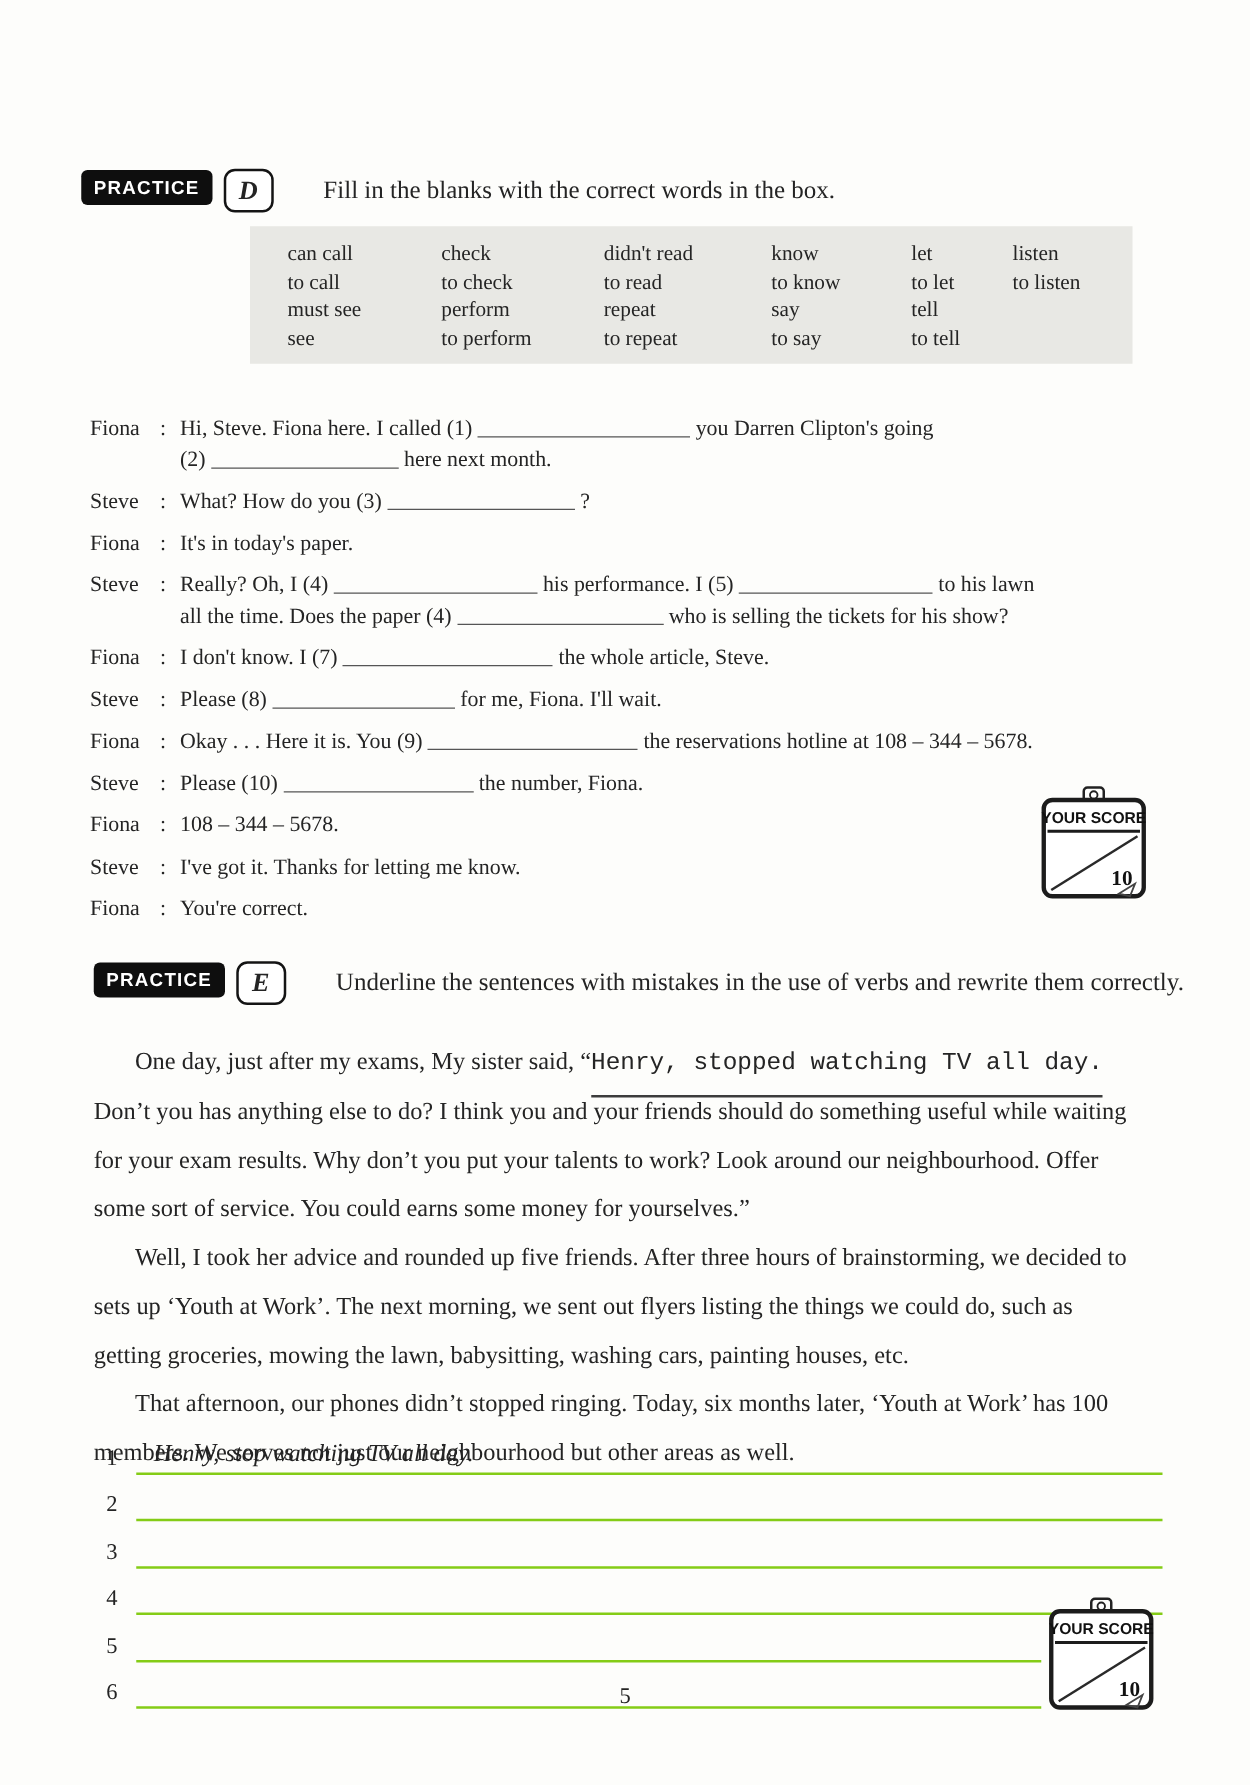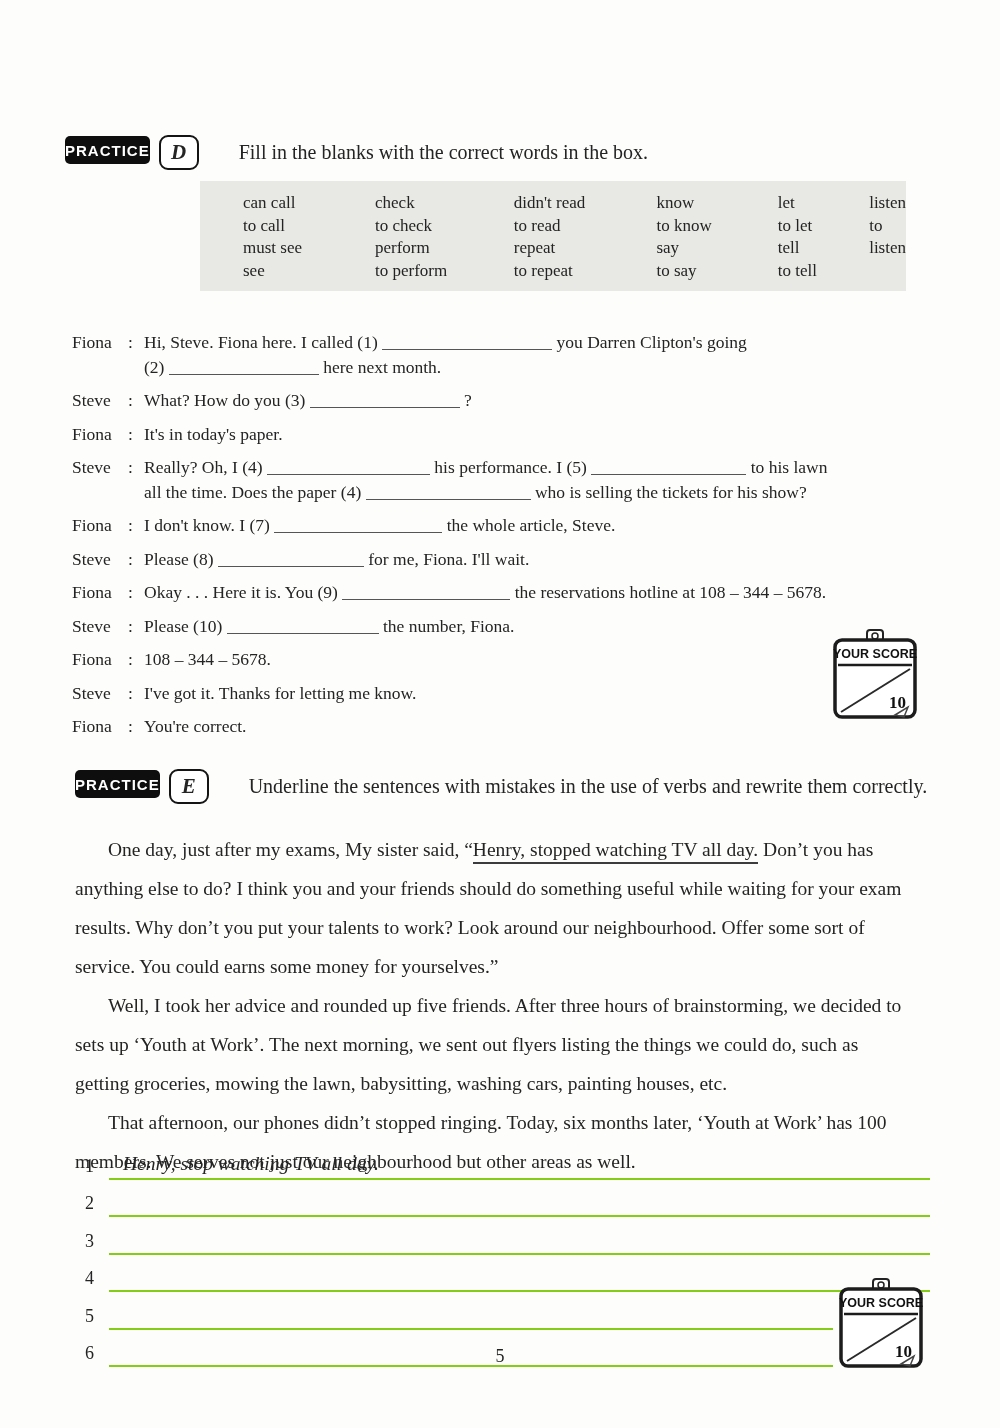--- a/index.html
+++ b/index.html
@@ -2,49 +2,49 @@
 <html><head>
 <meta charset="utf-8">
 <style>
   html,body{margin:0;padding:0;background:#ffffff;}
   .page{position:relative;width:1000px;height:1428px;background:#fdfdfb;
         font-family:"Liberation Serif","DejaVu Serif",serif;color:#242424;overflow:hidden;}
 
   
   .prac-header{position:absolute;display:flex;align-items:flex-start;gap:9px;}
   .prac-badge{background:#0e0e0e;color:#fff;font-family:"Liberation Sans",sans-serif;
-              font-weight:bold;font-size:15px;letter-spacing:1px;padding:6px 0 5px;border-radius:5px;text-align:right;}
+              font-weight:bold;font-size:15px;letter-spacing:1px;padding:6px 10px 5px;border-radius:5px;text-align:right;}
   .prac-letter{display:inline-flex;align-items:center;justify-content:center;width:36px;height:31px;
                border:2.5px solid #141414;border-radius:9px;background:#fff;margin-top:-1px;
                font-style:italic;font-weight:bold;font-size:21px;}
   .prac-instr{font-size:20px;line-height:30px;padding-top:1px;margin-left:31px;}
   #prac-d-header{top:136px;left:65px;}
   #prac-e-header{top:770px;left:75px;}
   #prac-e-header .prac-instr{width:705px;}
 
   
   .word-box{position:absolute;top:181px;left:200px;width:706px;min-height:98px;background:#e8e8e4;
             display:flex;box-sizing:border-box;padding:11px 0 9px 30px;}
-  .wb-col{font-size:17px;line-height:22.5px;margin-left:13px;}
+  .wb-col{font-size:17px;line-height:22.5px;}
   .wb-col:nth-child(1){width:123px}.wb-col:nth-child(2){width:130px}
   .wb-col:nth-child(3){width:134px}.wb-col:nth-child(4){width:112px}
   .wb-col:nth-child(5){width:81px}.wb-col:nth-child(6){flex:1}
 
   
   .dialogue{position:absolute;top:330px;left:72px;width:864px;font-size:17.5px;}
   .d-row{display:flex;margin-bottom:9px;line-height:24.5px;}
   .d-spk{width:56px;flex:none;}
   .d-colon{width:16px;flex:none;}
   .d-content{flex:1;}
   .blank{display:inline-block;border-bottom:1.5px solid #555;height:13px;vertical-align:-2px;}
 
   
   .passage{position:absolute;top:830px;left:75px;width:833px;font-size:19.5px;line-height:39px;}
   .passage p{margin:0;text-indent:33px;}
-  .u{border-bottom:2px solid #3c3c3c;padding-bottom:2px;}
+  .u{border-bottom:2px solid #3c3c3c;padding-bottom:15px;font-family:Liberation Mono, monospace;}
 
   
   .answers{position:absolute;top:1142px;left:85px;width:845px;}
   .ans-row{display:flex;align-items:flex-end;height:37.5px;}
   .ans-num{width:24px;flex:none;font-size:18px;padding-bottom:3px;}
   .ans-line{flex:1;border-bottom:2px solid #84cc16;padding:0 0 1px 14px;
             font-style:italic;font-size:19.5px;line-height:26px;min-height:26px;}
   .ans-row.short .ans-line{margin-right:97px;}
 
   

